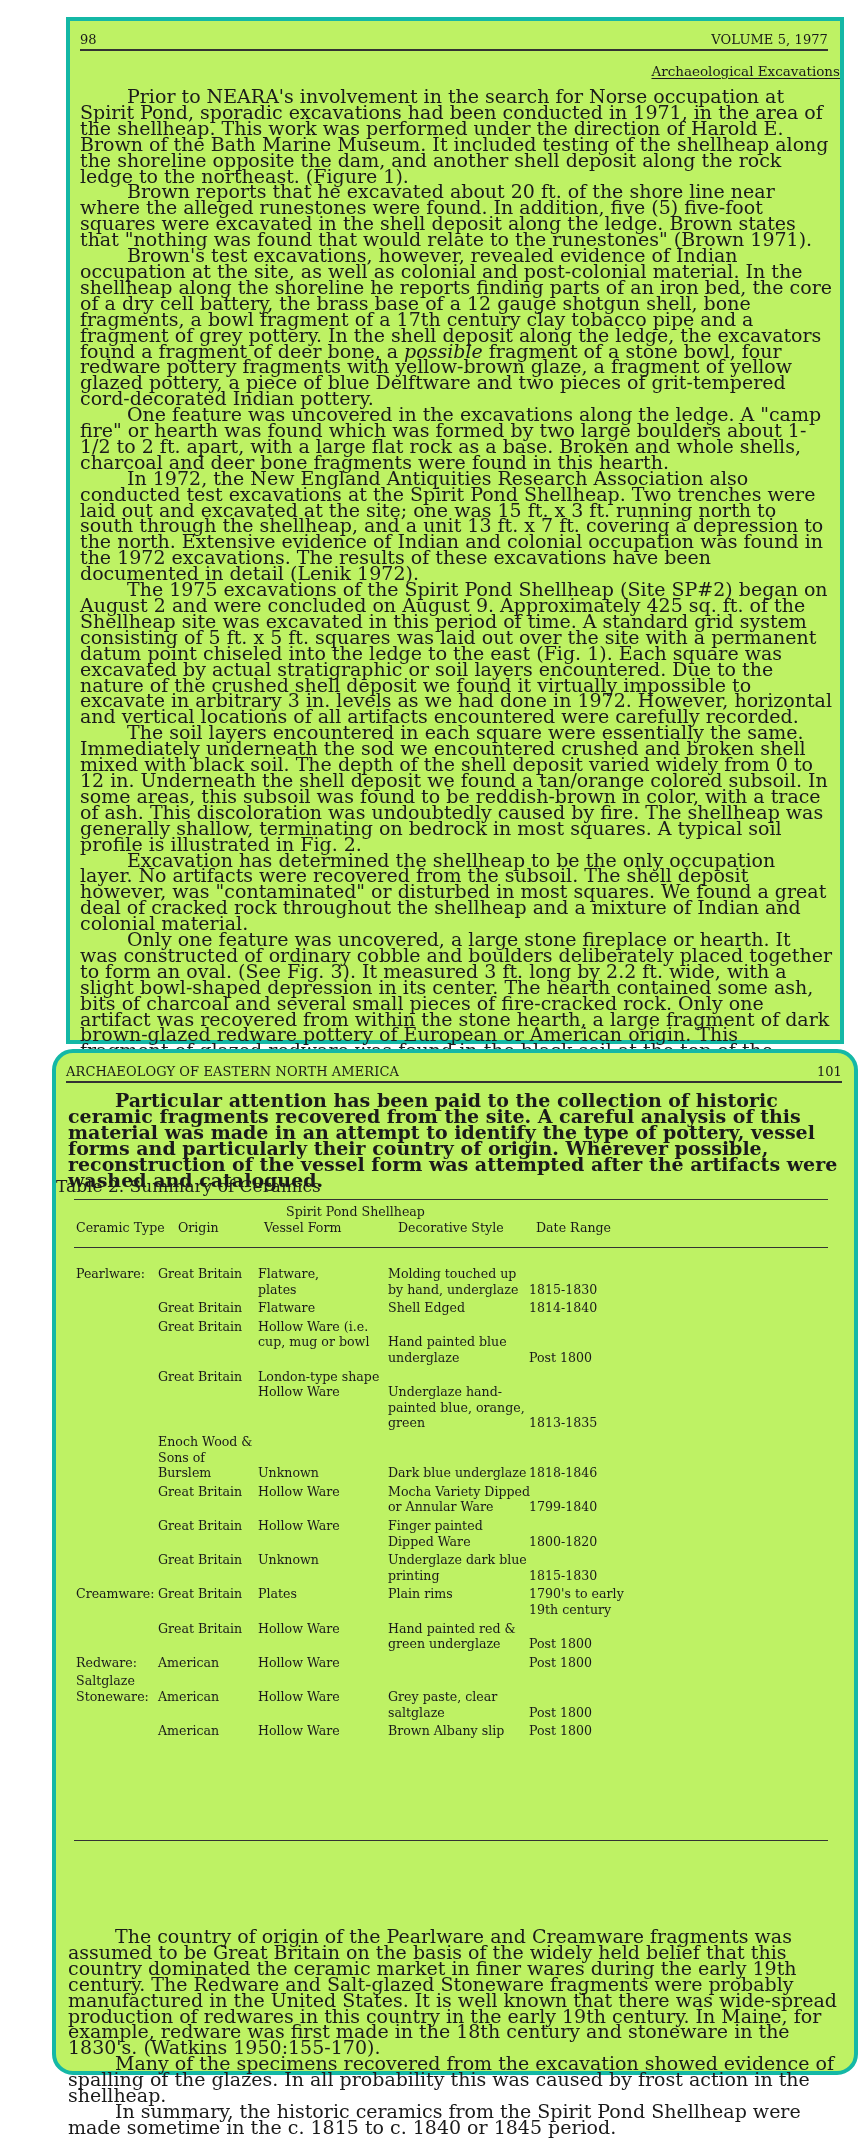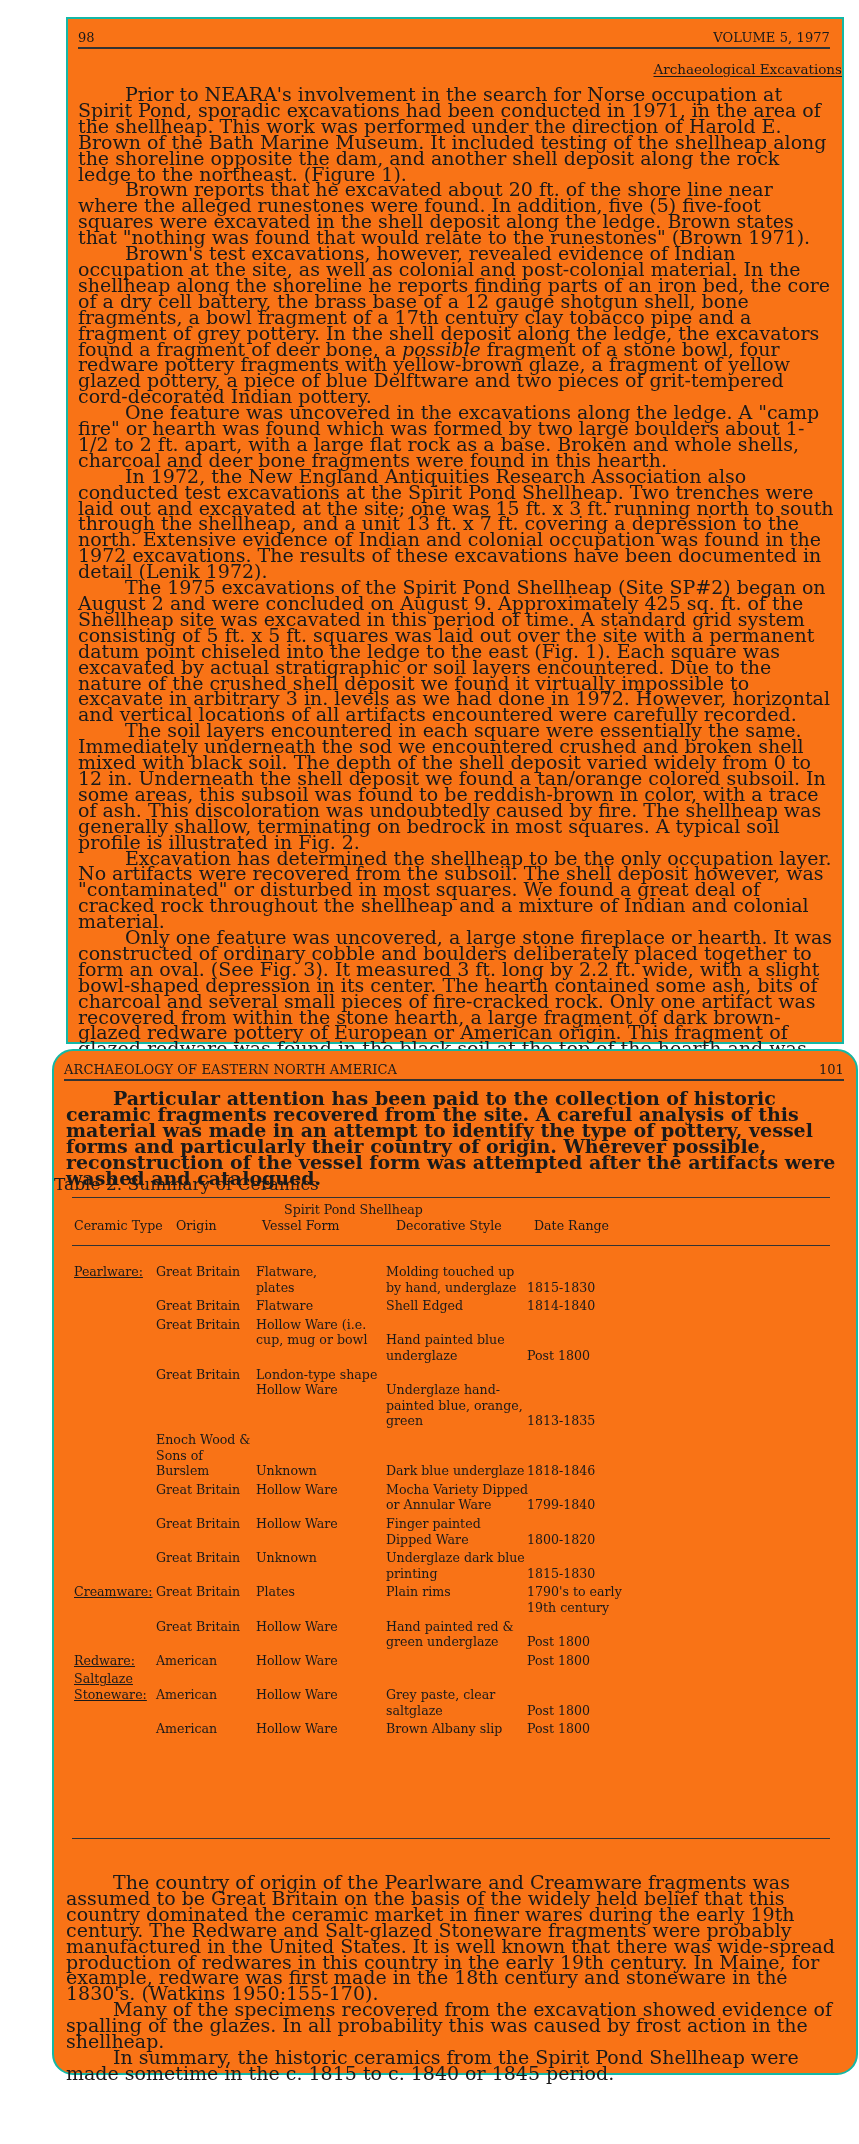--- a/index.html
+++ b/index.html
@@ -1,45 +1,45 @@
 <!DOCTYPE html>
 <html><head>
 <meta charset="utf-8">
 <style>
   html, body { margin: 0; padding: 0; background: #ffffff; }
   body { width: 859px; height: 2144px; position: relative; overflow: hidden;
          font-family: "DejaVu Serif", "Liberation Serif", serif; color: #1a1a1a; }
-  .page { position: absolute; border: 2px solid #14b8a6; background: #f97316; box-sizing: border-box; }
+  .page { position: absolute; border: 4px solid #14b8a6; background: #bef264; box-sizing: border-box; }
   #page1 { left: 66px; top: 17px; width: 778px; height: 1027px; }
   #page2 { left: 52px; top: 1049px; width: 806px; height: 1026px; border-radius: 21px; }
   .runhead { position: absolute; left: 10px; right: 12px; top: 8px; height: 18px;
              font-size: 13px; border-bottom: 2px solid #333; display: flex;
              justify-content: space-between; align-items: flex-end; padding-bottom: 2px;
              letter-spacing: 0.1px; }
   .section-title { position: absolute; left: 0; right: 0; top: 42px; text-align: right;
                    font-size: 13.5px; }
   .section-title span { text-decoration: underline; text-underline-offset: 2px; }
   .body-text { position: absolute; font-size: 19px; line-height: 15.9px; text-align: left; }
   #p1-body { left: 10px; right: 8px; top: 68px; }
   #p2-intro { left: 12px; right: 6px; top: 40px; font-weight: bold; }
-  #p2-after { left: 12px; right: 6px; top: 824px; }
+  #p2-after { left: 12px; right: 6px; top: 876px; }
   .para { margin: 0; text-indent: 47px; }
   .para em { font-style: italic; text-align: center; }
 
   .table-caption { position: absolute; left: 0; right: 0; top: 123px; font-size: 17px; }
   .rule { position: absolute; left: 18px; right: 26px; height: 0; border-top: 1.6px solid #333; }
   #rule-top { top: 146px; }
   #rule-head { top: 194px; }
   #rule-bottom { top: 787px; }
   .tbl { position: absolute; left: 18px; top: 150px; width: 760px; font-size: 12.6px; }
   .tbl .superhead { position: absolute; left: 212px; top: 1px; width: 200px; white-space: nowrap; }
   .tbl .th { position: absolute; top: 17px; white-space: nowrap; }
   .row { position: absolute; left: 0; width: 760px; }
   .cell { position: absolute; top: 0; line-height: 15.6px; white-space: pre-line; }
-  .c-type { left: 2px; width: 90px; text-decoration: underline; }
+  .c-type { left: 2px; width: 90px; }
   .c-origin { left: 84px; width: 100px; }
   .c-vessel { left: 184px; width: 130px; }
   .c-style { left: 314px; width: 145px; }
   .c-date { left: 455px; width: 130px; }
 </style>
 </head>
 <body>
 
 <div class="page" id="page1">
   <div class="runhead">

